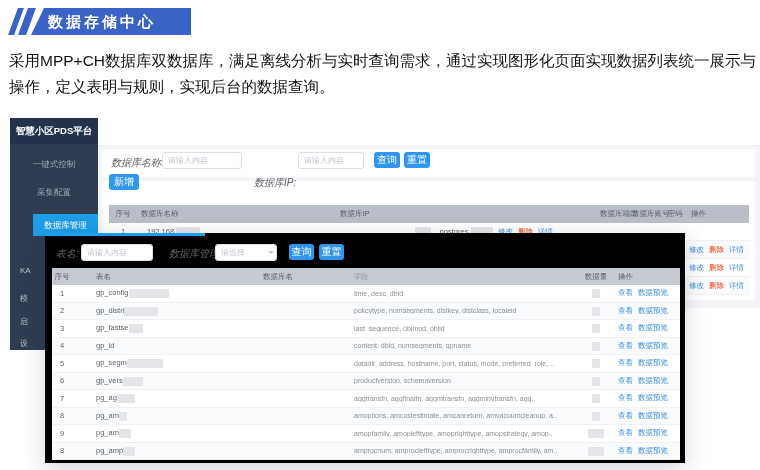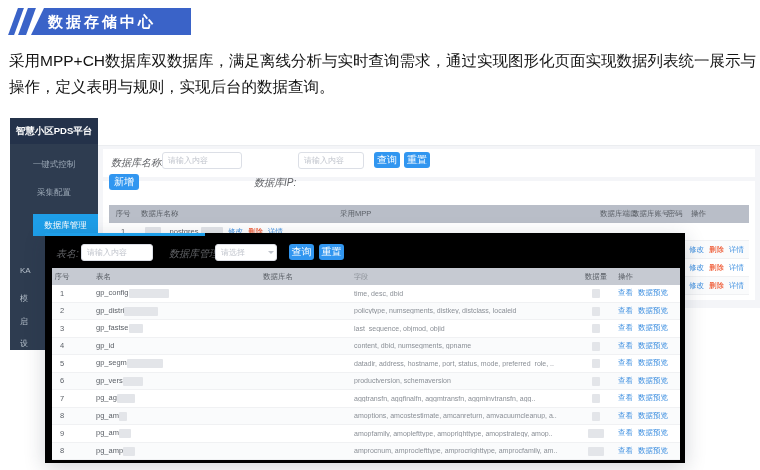--- a/index.html
+++ b/index.html
@@ -133,28 +133,29 @@
   <div class="inp" style="left:298px; top:152px; width:66px; z-index:1;">请输入内容</div>
   <div class="btn" style="left:374px; top:152px; width:26px;">查询</div>
   <div class="btn" style="left:404px; top:152px; width:26px;">重置</div>
 
   <div class="btn" style="left:109px; top:174px; width:30px;">新增</div>
 
   <div class="t1">
     <div class="row hdr">
       <div class="c1">序号</div>
       <div class="c2">数据库名称</div>
-      <div class="c3">采用MPP</div>
+      <div class="c3">数据库IP</div>
       <div class="c4">数据库端口</div>
       <div class="c5">数据库账号</div>
       <div class="c6">密码</div>
       <div class="c7">操作</div>
     </div>
     <div class="row">
       <div class="c1">1</div>
+      <div class="c3"><span>192.168.</span><span class="mask" style="width:24px;"></span></div>
       <div class="c4"><span class="mask" style="width:16px;"></span></div>
       <div class="c5">postgres</div>
       <div class="c6"><span class="mask" style="width:22px;"></span></div>
       <div class="c7">
         <span class="lnk">修改</span><span class="lnk red">删除</span><span class="lnk">详情</span>
       </div>
     </div>
     <div class="row alt">
       <div class="c1"></div>
         <div class="c2"></div>

